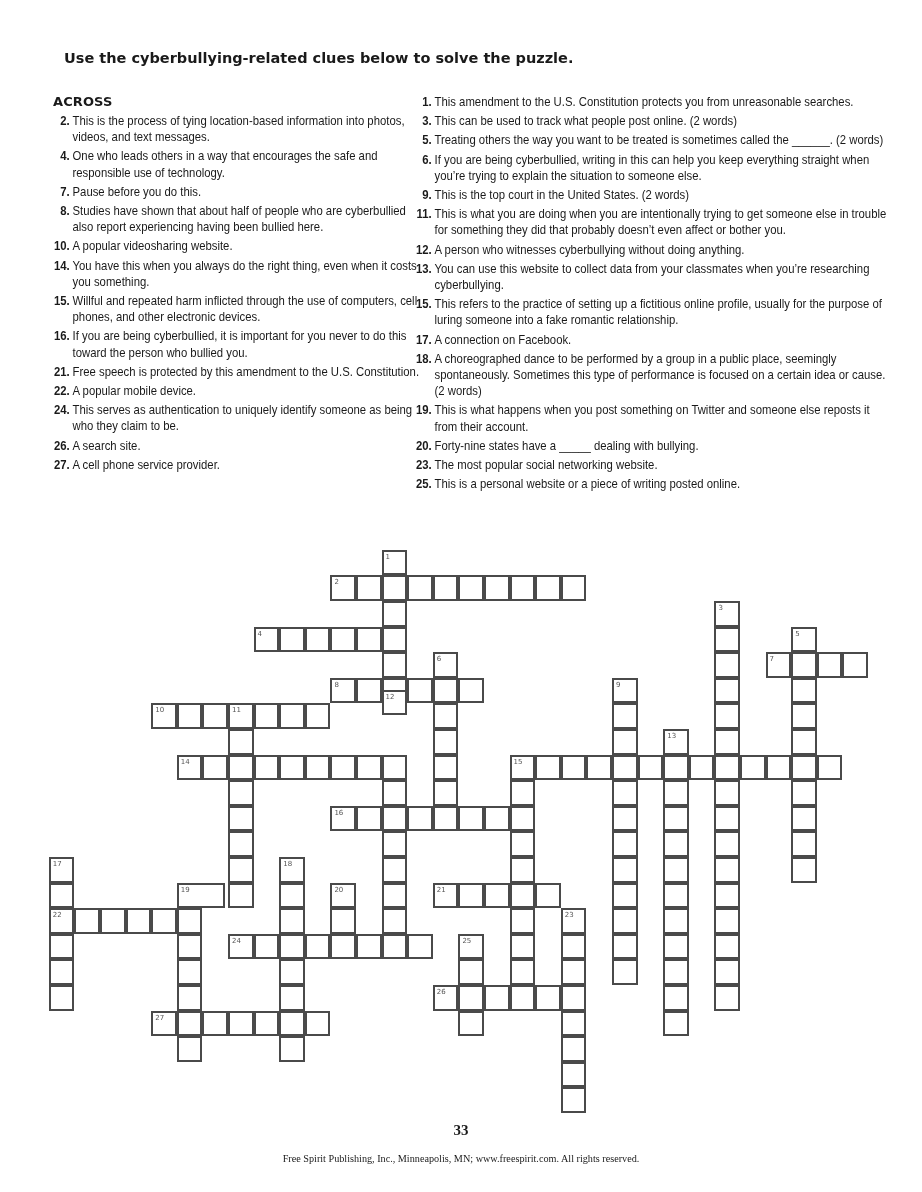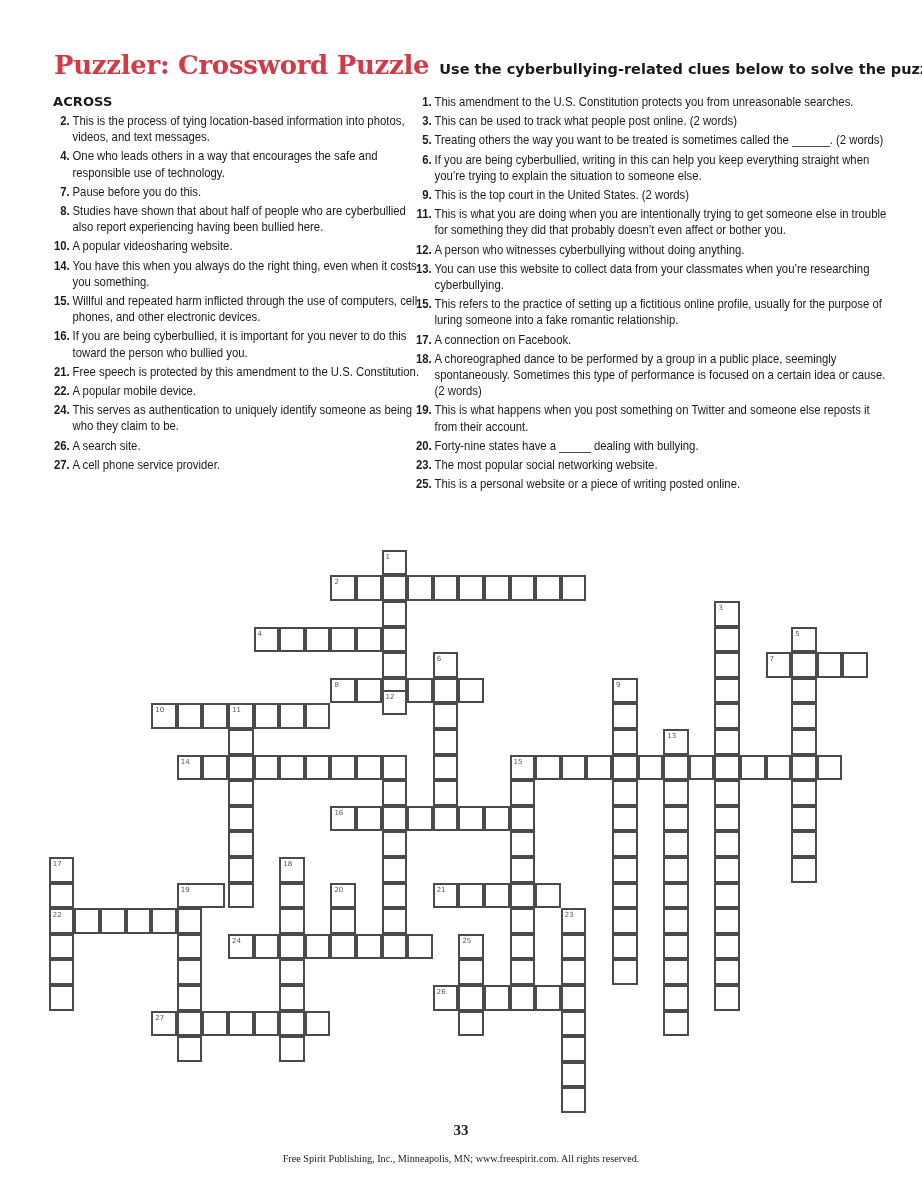--- a/index.html
+++ b/index.html
@@ -17,21 +17,20 @@
   .cell { position: absolute; width: 25.6px; height: 25.6px; box-sizing: border-box; border: 2.4px solid #4a4a4a; background: #fff; margin-left: -1.2px; margin-top: -1.2px; }
   .cell .cn { position: absolute; left: 2px; top: 1px; font-family: "DejaVu Sans", sans-serif; font-size: 7px; color: #555; }
   .page-num { position: absolute; left: 0; width: 922px; top: 1122px; text-align: center; font-family: "Liberation Serif", serif; font-size: 15px; font-weight: bold; }
   .footer { position: absolute; left: 0; width: 922px; top: 1152px; text-align: center; font-family: "Liberation Serif", serif; font-size: 10.2px; line-height: 13px; }
   .footer .it { font-style: italic; }
 </style>
 </head>
 <body>
 
 <div class="title-row">
-  <span class="title">Puzzler: Crossword Puzzle</span>
   <span class="subtitle">Use the cyberbullying-related clues below to solve the puzzle.</span>
 </div>
 
 <div class="col across">
   <div class="col-head">ACROSS</div>
   <div id="across-list">
       <div class="clue"><span class="num">2.</span><span>This is the process of tying location-based information into photos, videos, and text messages.</span></div>
       <div class="clue"><span class="num">4.</span><span>One who leads others in a way that encourages the safe and responsible use of technology.</span></div>
       <div class="clue"><span class="num">7.</span><span>Pause before you do this.</span></div>
       <div class="clue"><span class="num">8.</span><span>Studies have shown that about half of people who are cyberbullied also report experiencing having been bullied here.</span></div>

